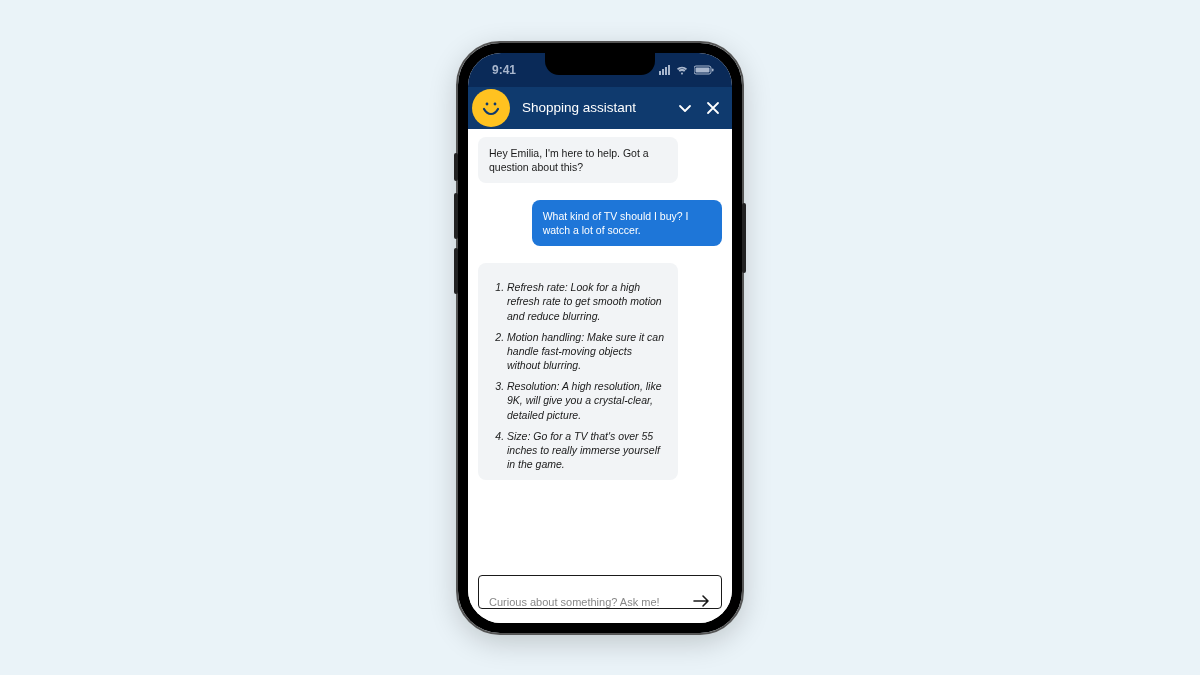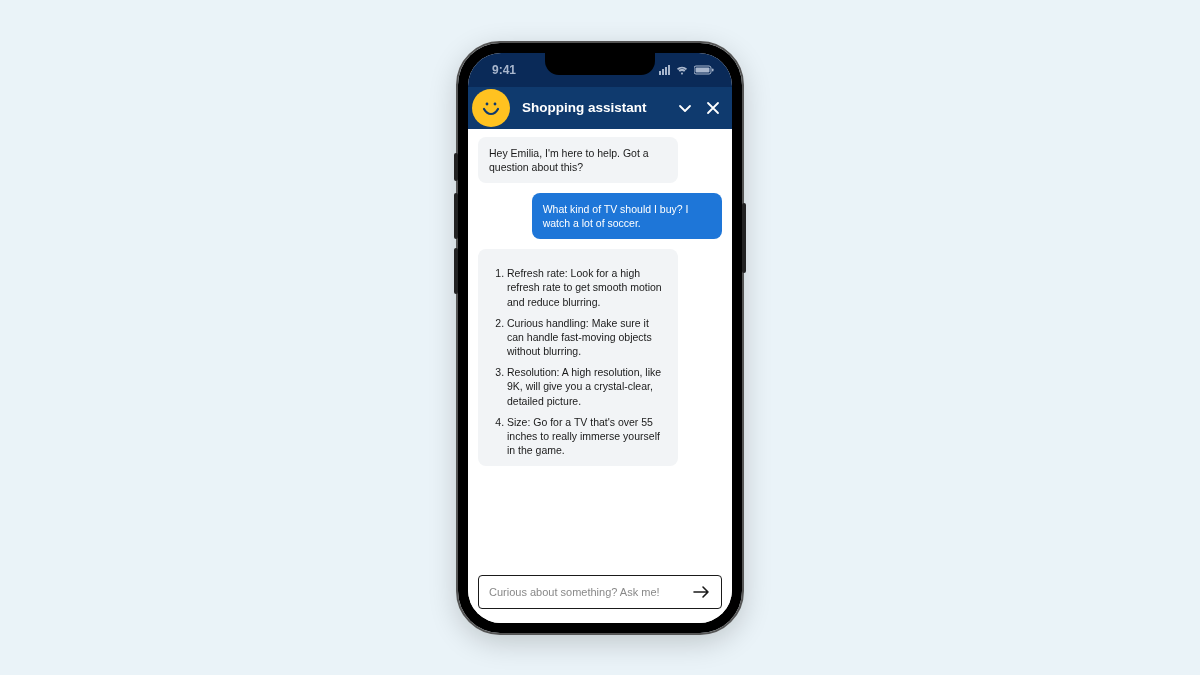--- a/index.html
+++ b/index.html
@@ -94,34 +94,34 @@
     border-radius: 50%;
     background: #ffc220;
     display: flex;
     align-items: center;
     justify-content: center;
     z-index: 2;
   }
   .avatar svg { width: 24px; height: 24px; }
   .header-title {
     font-size: 13.5px;
-    font-weight: 700;
+    font-weight: 400;
     flex: 1;
     padding-left: 6px;
   }
   .header-actions { display: flex; gap: 14px; align-items: center; }
   .header-actions .icon-btn { color: #fff; cursor: pointer; display:flex; }
 
   .chat {
     flex: 1;
     overflow: hidden;
     padding: 8px 10px 4px 10px;
     display: flex;
     flex-direction: column;
-    gap: 10px;
+    gap: 17px;
     background: #fff;
   }
   .bubble {
     border-radius: 8px;
     padding: 9px 11px;
     font-size: 10.5px;
     line-height: 1.35;
     max-width: 82%;
   }
   .bubble.assistant {
@@ -135,33 +135,34 @@
     align-self: flex-end;
     text-align: left;
     max-width: 78%;
   }
   .bubble ol {
     margin: 8px 0 0 0;
     padding-left: 18px;
   }
   .bubble ol li {
     margin-bottom: 7px;
+    font-style: italic;
   }
   .bubble ol li:last-child { margin-bottom: 0; }
 
   .input-row {
     padding: 8px 10px 14px 10px;
     background: #fff;
   }
   .input-box {
     border: 1.5px solid #1a1a1a;
     border-radius: 4px;
     height: 34px;
     display: flex;
-    align-items: center;
+    align-items: flex-end;
     padding: 0 10px;
   }
   .input-box input {
     flex: 1;
     border: none;
     outline: none;
     font-size: 11px;
     color: #333;
     background: transparent;
   }
@@ -232,21 +233,21 @@
         <span>Hey Emilia, I'm here to help. Got a question about this?</span>
       </div>
 
       <div class="bubble user">
         <span>What kind of TV should I buy? I watch a lot of soccer.</span>
       </div>
 
       <div class="bubble assistant">
         <ol>
           <li>Refresh rate: Look for a high refresh rate to get smooth motion and reduce blurring.</li>
-          <li>Curious handling: Make sure it can handle fast-moving objects without blurring.</li>
+          <li>Motion handling: Make sure it can handle fast-moving objects without blurring.</li>
           <li>Resolution: A high resolution, like 9K, will give you a crystal-clear, detailed picture.</li>
           <li>Size: Go for a TV that's over 55 inches to really immerse yourself in the game.</li>
         </ol>
       </div>
     </div>
 
     <div class="input-row">
       <div class="input-box">
         <input type="text" placeholder="Curious about something? Ask me!" style="">
         <span class="send-icon">

